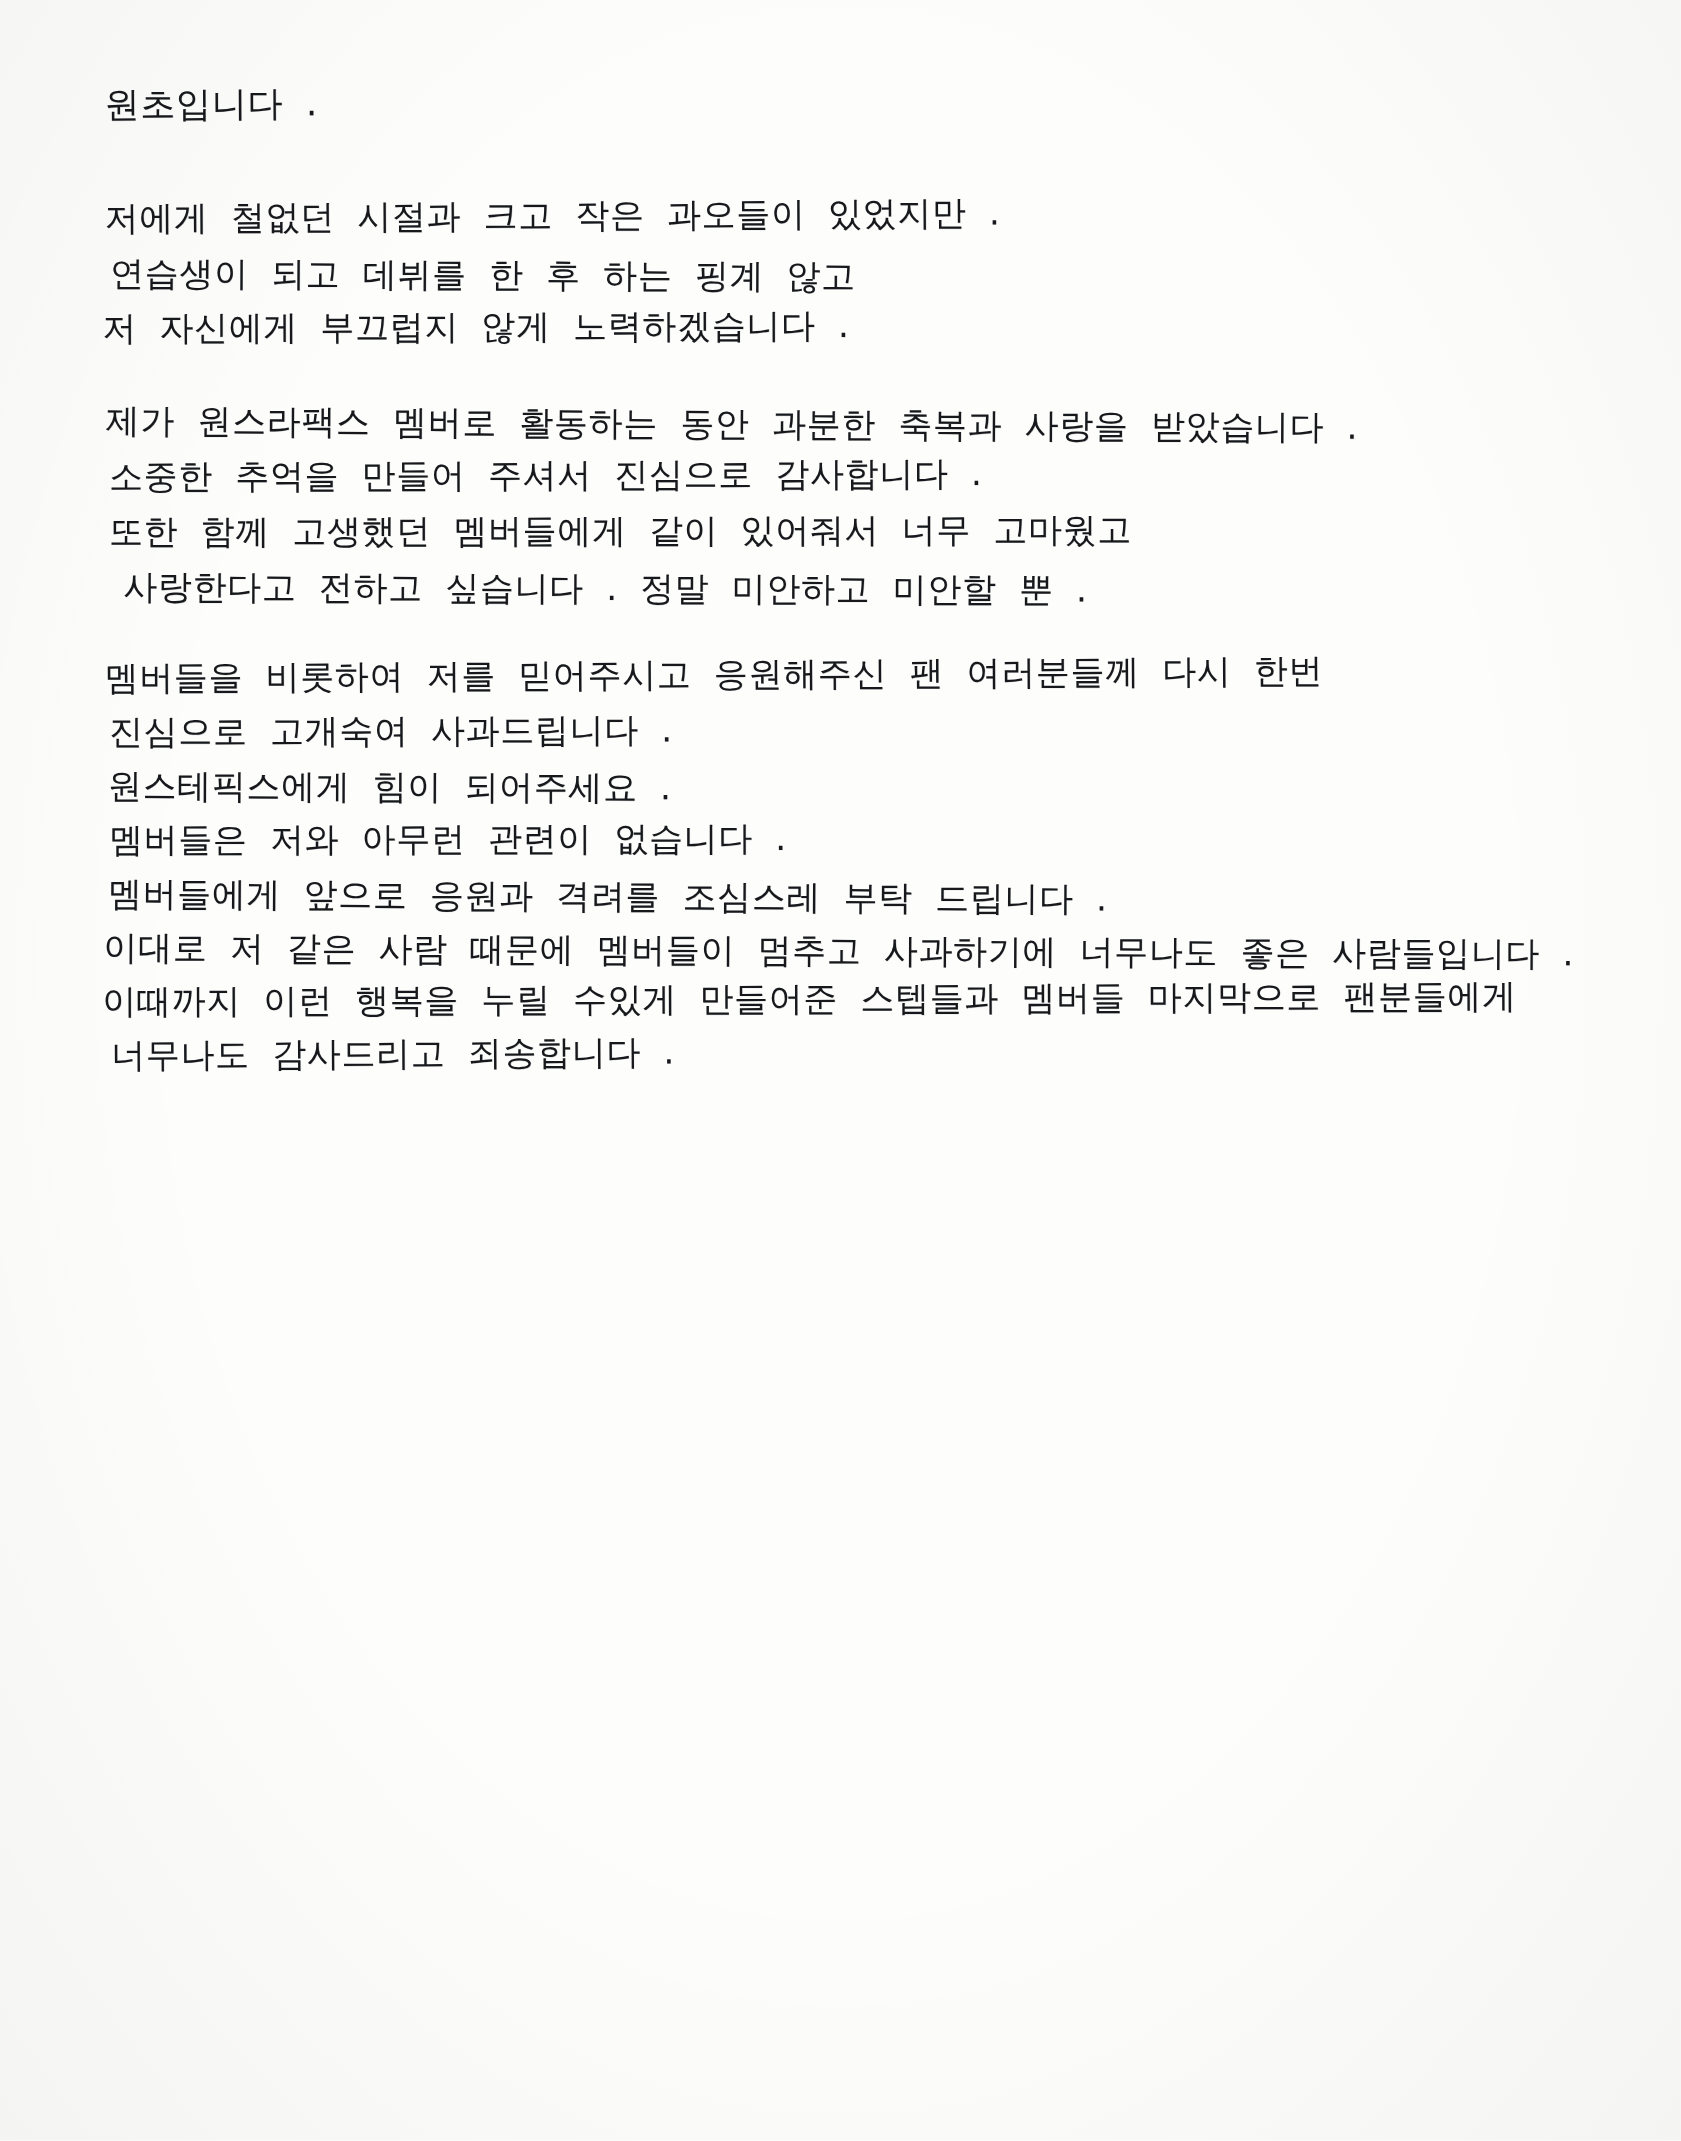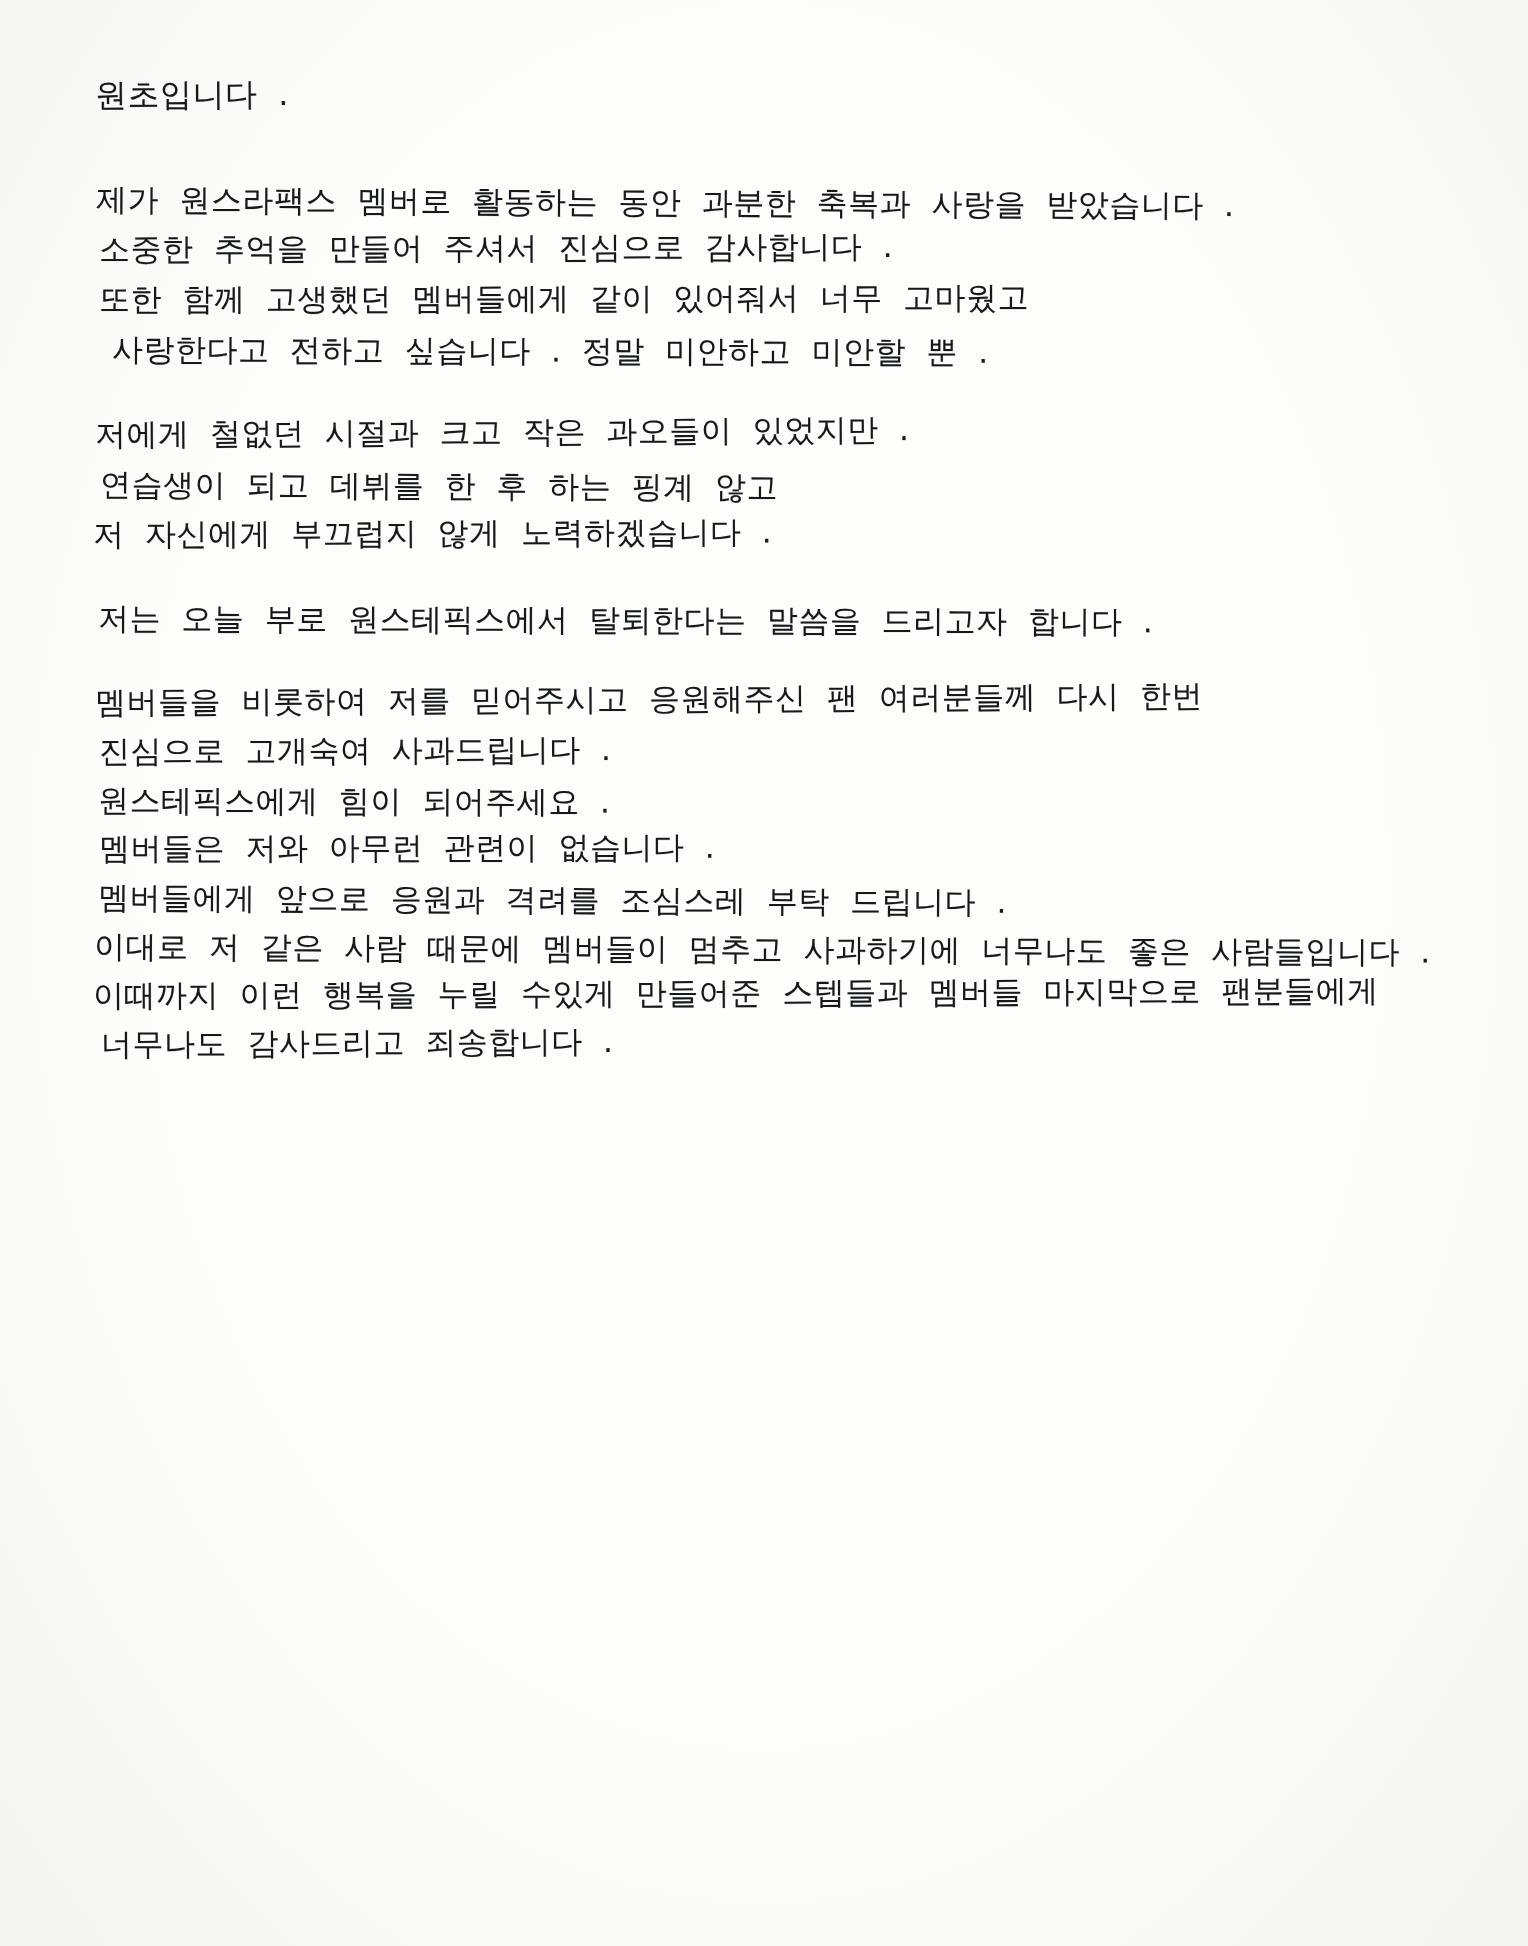--- a/index.html
+++ b/index.html
@@ -83,35 +83,32 @@
   <div class="paper-tint"></div>
 
   <div class="letter">
 
     <div class="para">
       <span class="line title-line j1">원초입니다 .</span>
     </div>
 
 
     <div class="para">
+      <span class="line j1">저에게  철없던  시절과   크고  작은  과오들이  있었지만 .</span>
+      <span class="line j6 indent-1">연습생이  되고   데뷔를  한 후  하는  핑계  않고</span>
+      <span class="line j3">저 자신에게   부끄럽지  않게   노력하겠습니다 .</span>
+    </div>
+
+    <div class="para">
       <span class="line j4">제가   원스라팩스  멤버로   활동하는   동안  과분한   축복과  사랑을   받았습니다 .</span>
       <span class="line j3 indent-1">소중한   추억을  만들어 주셔서  진심으로  감사합니다 .</span>
       <span class="line j5">또한   함께  고생했던   멤버들에게   같이  있어줘서   너무  고마웠고</span>
       <span class="line j2 indent-2">사랑한다고   전하고   싶습니다 .   정말   미안하고  미안할 뿐 .</span>
     </div>
 
-    <div class="para">
-      <span class="line j1">저에게  철없던  시절과   크고  작은  과오들이  있었지만 .</span>
-      <span class="line j6 indent-1">연습생이  되고   데뷔를  한 후  하는  핑계  않고</span>
-      <span class="line j3">저 자신에게   부끄럽지  않게   노력하겠습니다 .</span>
-    </div>
-
-    <div class="para">
-      <span class="line j2">저는   오늘 부로   원스테픽스에서   탈퇴한다는   말씀을   드리고자   합니다 .</span>
-    </div>
 
 
     <div class="para tight">
       <span class="line j1">멤버들을    비롯하여   저를   믿어주시고  응원해주신    팬  여러분들께   다시   한번</span>
       <span class="line j3 indent-1">진심으로   고개숙여   사과드립니다 .</span>
       <span class="line j2">원스테픽스에게   힘이   되어주세요 .</span>
       <span class="line j5">멤버들은   저와  아무런  관련이  없습니다 .</span>
       <span class="line j4 indent-3">멤버들에게  앞으로   응원과  격려를  조심스레  부탁 드립니다 .</span>
       <span class="line j6">이대로  저 같은  사람  때문에  멤버들이  멈추고  사과하기에  너무나도   좋은 사람들입니다 .</span>
       <span class="line j3">이때까지  이런 행복을  누릴 수있게  만들어준  스텝들과  멤버들  마지막으로   팬분들에게</span>

